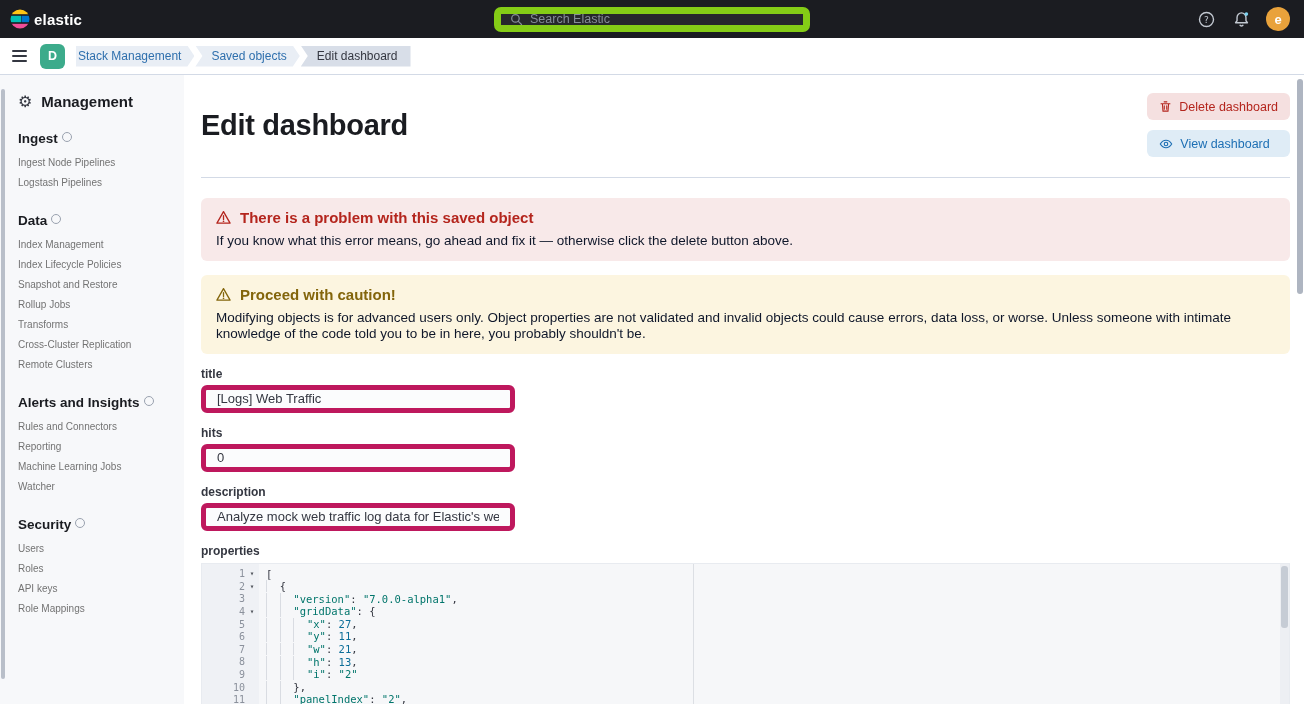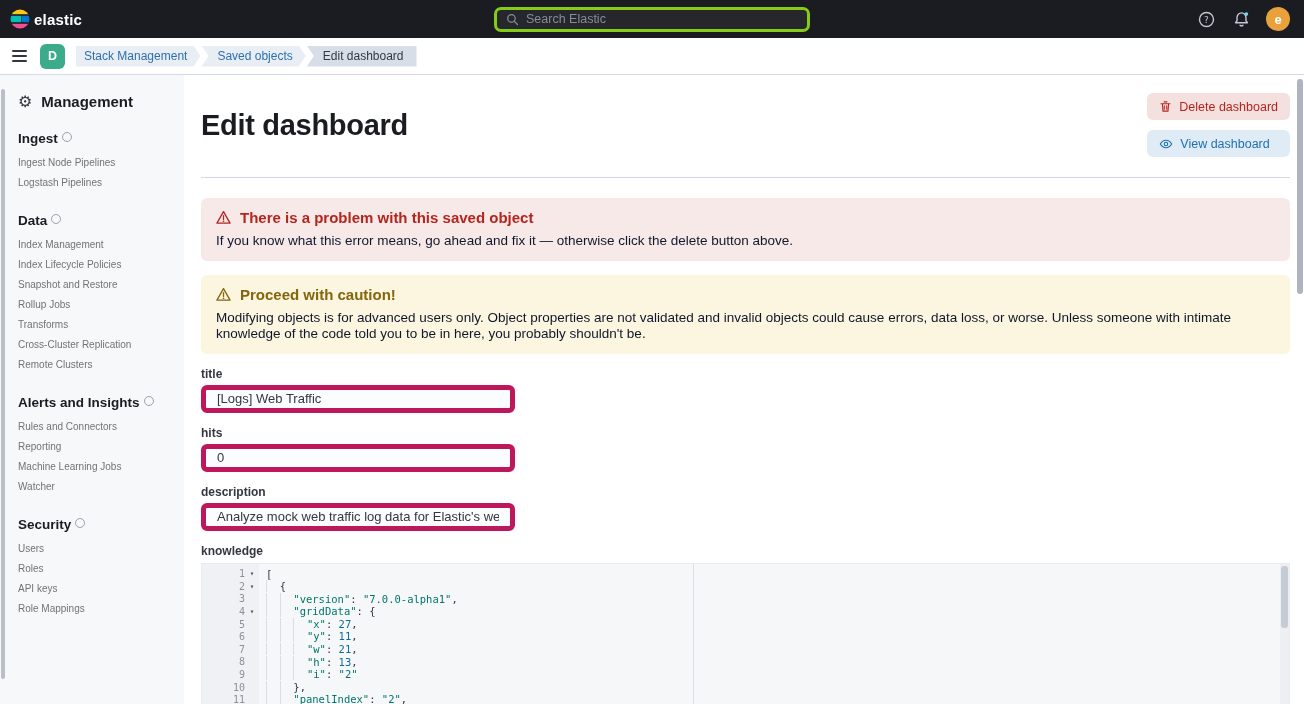--- a/index.html
+++ b/index.html
@@ -4,39 +4,39 @@
 <style>
   * { box-sizing: border-box; margin:0; padding:0; }
   html,body { width:1304px; height:704px; overflow:hidden; background:#fff;
               font-family:"Liberation Sans",sans-serif; position:relative; }
 
   
   .top-bar{height:38px;background:#1b1c21;display:flex;align-items:center;padding:0 10px;position:relative;}
   .logo-wrap{display:flex;align-items:center;gap:4px;cursor:pointer;}
   .brand{color:#fff;font-size:15px;font-weight:600;letter-spacing:.2px;}
   .search-box{position:absolute;left:50%;transform:translateX(-50%);width:316px;height:25px;
-              border:3px solid #84cc16;border-radius:7px;background:rgba(255,255,255,.05);
+              border:7px solid #84cc16;border-radius:7px;background:rgba(255,255,255,.05);
               display:flex;align-items:center;padding:0 9px;gap:7px;justify-content:space-between;}
   .search-box input{flex:1;background:transparent;border:0;outline:0;color:#d4dae3;font-size:12.5px;font-family:inherit;}
   .search-box input::placeholder{color:#868d99;}
   .top-icons{margin-left:auto;display:flex;align-items:center;gap:15px;padding-right:4px;}
   .icon-btn{width:20px;height:20px;display:flex;align-items:center;justify-content:center;cursor:pointer;position:relative;}
   .avatar{width:24px;height:24px;border-radius:50%;background:#e9a23b;color:#fff;font-size:13px;font-weight:700;
           display:flex;align-items:center;justify-content:center;cursor:pointer;}
 
   
   .crumb-bar{height:37px;border-bottom:1px solid #d3dae6;display:flex;align-items:center;padding:0 10px;gap:11px;background:#fff;}
   .hamburger{display:flex;flex-direction:column;gap:3px;cursor:pointer;padding:3px 2px;}
   .hamburger div{width:15px;height:2px;background:#343741;border-radius:1px;}
   .space-badge{width:25px;height:25px;border-radius:6px;background:#3cab8b;color:#fff;font-weight:700;font-size:12.5px;
                display:flex;align-items:center;justify-content:center;cursor:pointer;}
   .crumbs{display:flex;align-items:center;gap:1px;}
   .crumb{height:21px;display:flex;align-items:center;font-size:12px;background:#e9eef5;color:#2e6fad;
          padding:0 13px 0 16px;cursor:pointer;white-space:nowrap;}
-  .crumb.first{clip-path:polygon(0 0,calc(100% - 7px) 0,100% 50%,calc(100% - 7px) 100%,0 100%);padding-left:8px;}
+  .crumb.first{clip-path:polygon(0 0,calc(100% - 7px) 0,100% 50%,calc(100% - 7px) 100%,0 100%);padding-left:2px;}
   .crumb.mid{clip-path:polygon(0 0,calc(100% - 7px) 0,100% 50%,calc(100% - 7px) 100%,0 100%,7px 50%);}
   .crumb.last{clip-path:polygon(0 0,100% 0,100% 100%,0 100%,7px 50%);background:#d8dee8;color:#343741;font-weight:500;cursor:default;}
 
   
   .page{display:flex;height:629px;position:relative;}
   .sidebar{width:184px;background:#f7f8fa;padding:18px 10px 0 18px;position:relative;flex:none;}
   .side-scrollbar{position:absolute;left:1px;top:14px;width:4px;height:590px;background:#b9bfc9;border-radius:2px;cursor:pointer;}
   .mgmt{display:flex;align-items:center;gap:9px;margin-bottom:2px;}
   .gear{font-size:16px;color:#343741;line-height:1;}
   .mgmt-title{font-size:15px;font-weight:700;color:#1a1c21;}
@@ -242,21 +242,21 @@
     </div>
     <div class="field">
       <div class="f-label">hits</div>
       <input class="f-input" value="0" style="">
     </div>
     <div class="field">
       <div class="f-label">description</div>
       <input class="f-input" value="Analyze mock web traffic log data for Elastic's website" style="">
     </div>
 
-    <div class="editor-label">knowledge</div>
+    <div class="editor-label">properties</div>
     <div class="editor">
       <div class="gutter" id="gutter">
           <div class="gut-line">
             <span class="lnum">1</span>
             <span class="fold">▾</span>
           </div>
           <div class="gut-line">
             <span class="lnum">2</span>
             <span class="fold">▾</span>
           </div>

